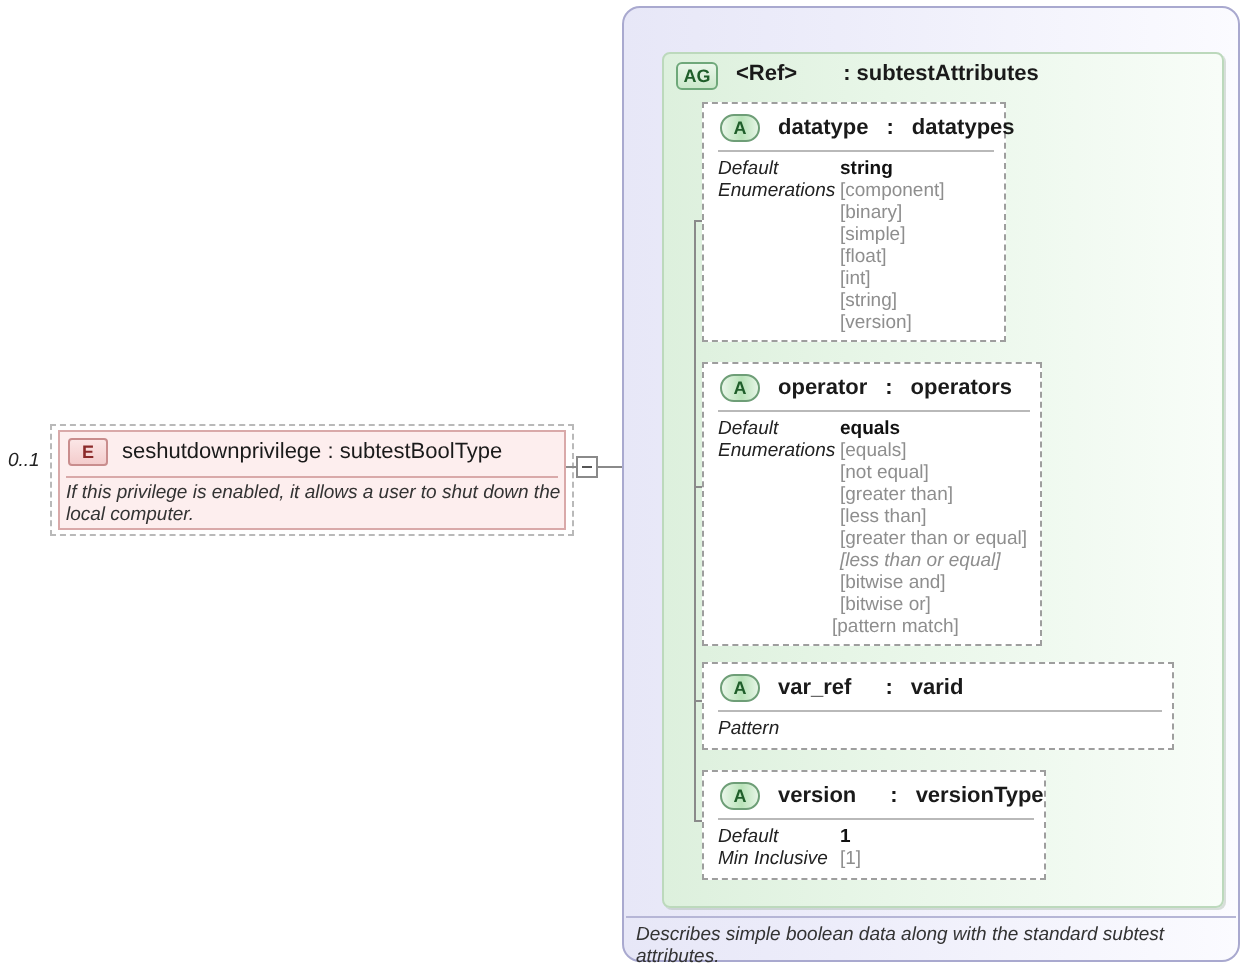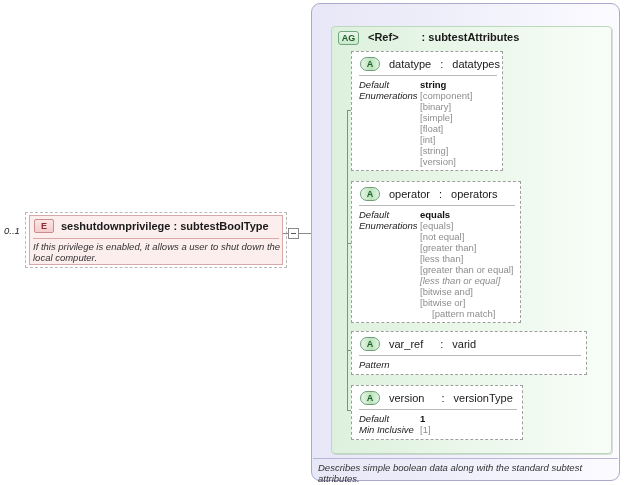--- a/index.html
+++ b/index.html
@@ -96,21 +96,21 @@
     box-sizing: border-box;
   }
   .elem-title {
     position: absolute;
     left: 34px; top: 217px;
     height: 18px;
     display: flex; align-items: center; gap: 7px;
     white-space: nowrap;
   }
   .elem-title .label {
-    font-size: 11px; font-weight: bold; color: #1a1a1a;
+    font-size: 11px; font-weight: normal; color: #1a1a1a;
   }
   .elem-rule {
     position: absolute;
     left: 33px; top: 238px;
     width: 246px; height: 0;
     border-top: 1px solid #d9a9a9;
   }
   .elem-doc {
     position: absolute;
     left: 33px; top: 241px;
@@ -213,21 +213,21 @@
     background: #ffffff;
   }
   .attr-title {
     position: absolute;
     left: 8px; top: 4px;
     height: 16px;
     display: flex; align-items: center; gap: 9px;
     white-space: nowrap;
   }
   .attr-title .label {
-    font-size: 11px; font-weight: normal; color: #1a1a1a;
+    font-size: 11px; font-weight: bold; color: #1a1a1a;
   }
   .attr-rule {
     position: absolute;
     left: 7px; height: 0;
     border-top: 1px solid #b9b9b9;
   }
   .facet-key {
     position: absolute;
     font-size: 9.5px;
     font-style: italic;
@@ -330,21 +330,21 @@
     <div class="facet-val" style="left:68px; top:27px;">equals</div>
     <div class="facet-key" style="left:7px; top:38px;">Enumerations</div>
     <div class="facet-enum" style="left:68px; top:38px;">[equals]</div>
     <div class="facet-enum" style="left:68px; top:49px;">[not equal]</div>
     <div class="facet-enum" style="left:68px; top:60px;">[greater than]</div>
     <div class="facet-enum" style="left:68px; top:71px;">[less than]</div>
     <div class="facet-enum" style="left:68px; top:82px;">[greater than or equal]</div>
     <div class="facet-enum" style="left:68px; top:93px;font-style:italic;">[less than or equal]</div>
     <div class="facet-enum" style="left:68px; top:104px;">[bitwise and]</div>
     <div class="facet-enum" style="left:68px; top:115px;">[bitwise or]</div>
-    <div class="facet-enum" style="left:80px; top:126px;">[pattern match]</div>
+    <div class="facet-enum" style="left:64px; top:126px;">[pattern match]</div>
   </div>
 
   <div class="attr" style="left:351px; top:331px; width:236px; height:44px;">
     <div class="attr-title">
       <span class="badge badge-a">A</span>
       <span class="label">var_ref</span>
       <span class="label" style="margin-left:8px;">:</span>
       <span class="label">varid</span>
     </div>
     <div class="attr-rule" style="top:23px; width:222px;"></div>

